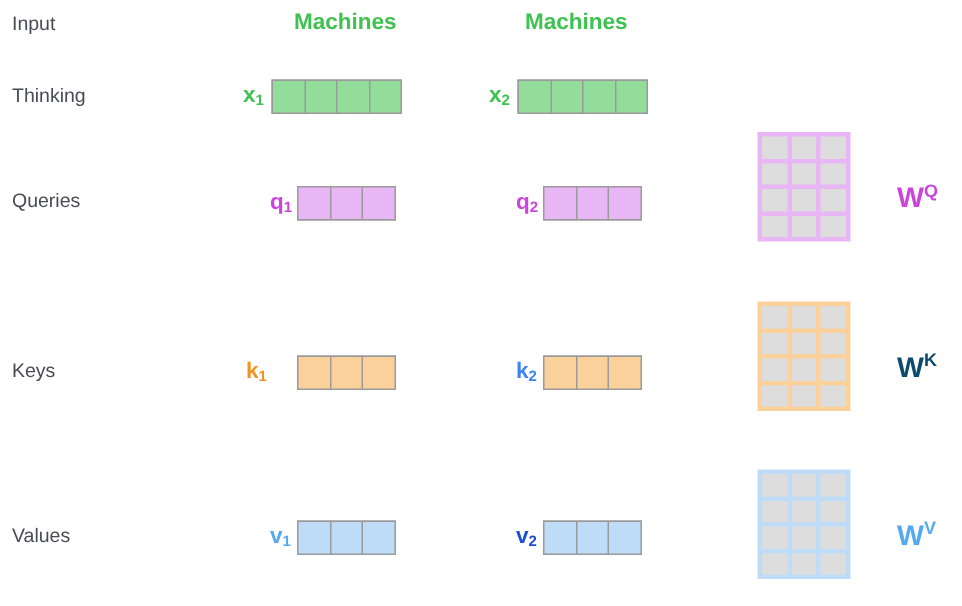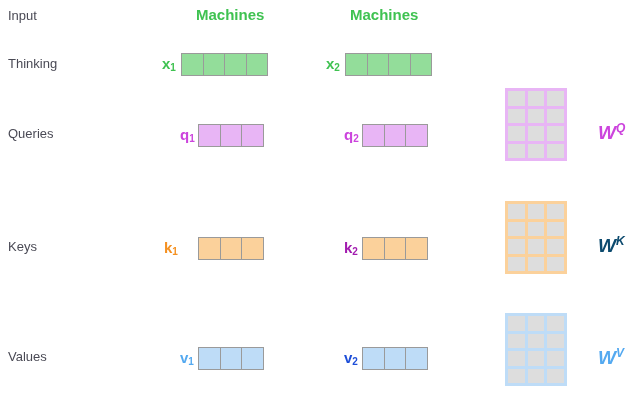--- a/index.html
+++ b/index.html
@@ -86,21 +86,20 @@
     background: #dddddd;
   }
 
   
   .matrix-label {
     position: absolute;
     font-size: 19px;
     font-weight: bold;
     white-space: nowrap;
     line-height: 22px;
-    font-style: italic;
   }
   .matrix-label sup {
     font-size: 12px;
     font-weight: bold;
     vertical-align: baseline;
     position: relative;
     top: -7px;
   }
 </style>
 </head>
@@ -175,21 +174,21 @@
 
   <div class="vec-label" style="left:164px; top:239px; color:#f59121">
     <span>k</span><sub>1</sub>
   </div>
   <div class="vector" id="vec-k1" style="left: 198px; top: 237px; width: 66px; height: 23px; border-color: rgb(154, 154, 154); background: rgb(154, 154, 154);">
       <div class="cell" style="flex: 1 1 0px; background: rgb(251, 209, 155);"></div>
       <div class="cell" style="flex: 1 1 0px; background: rgb(251, 209, 155);"></div>
       <div class="cell" style="flex: 1 1 0px; background: rgb(251, 209, 155);"></div>
     </div>
 
-  <div class="vec-label" style="left:344px; top:239px; color:#a21caf">
+  <div class="vec-label" style="left:344px; top:239px; color:#3b82f6">
     <span>k</span><sub>2</sub>
   </div>
   <div class="vector" id="vec-k2" style="left: 362px; top: 237px; width: 66px; height: 23px; border-color: rgb(154, 154, 154); background: rgb(154, 154, 154);">
       <div class="cell" style="flex: 1 1 0px; background: rgb(251, 209, 155);"></div>
       <div class="cell" style="flex: 1 1 0px; background: rgb(251, 209, 155);"></div>
       <div class="cell" style="flex: 1 1 0px; background: rgb(251, 209, 155);"></div>
     </div>
 
   <div class="matrix" id="mat-wk" style="left: 505px; top: 201px; width: 62px; height: 73px; background: rgb(251, 209, 155); grid-template-columns: repeat(3, 1fr); grid-template-rows: repeat(4, 1fr);">
       <div class="mcell" style="background: rgb(221, 221, 221);"></div>

